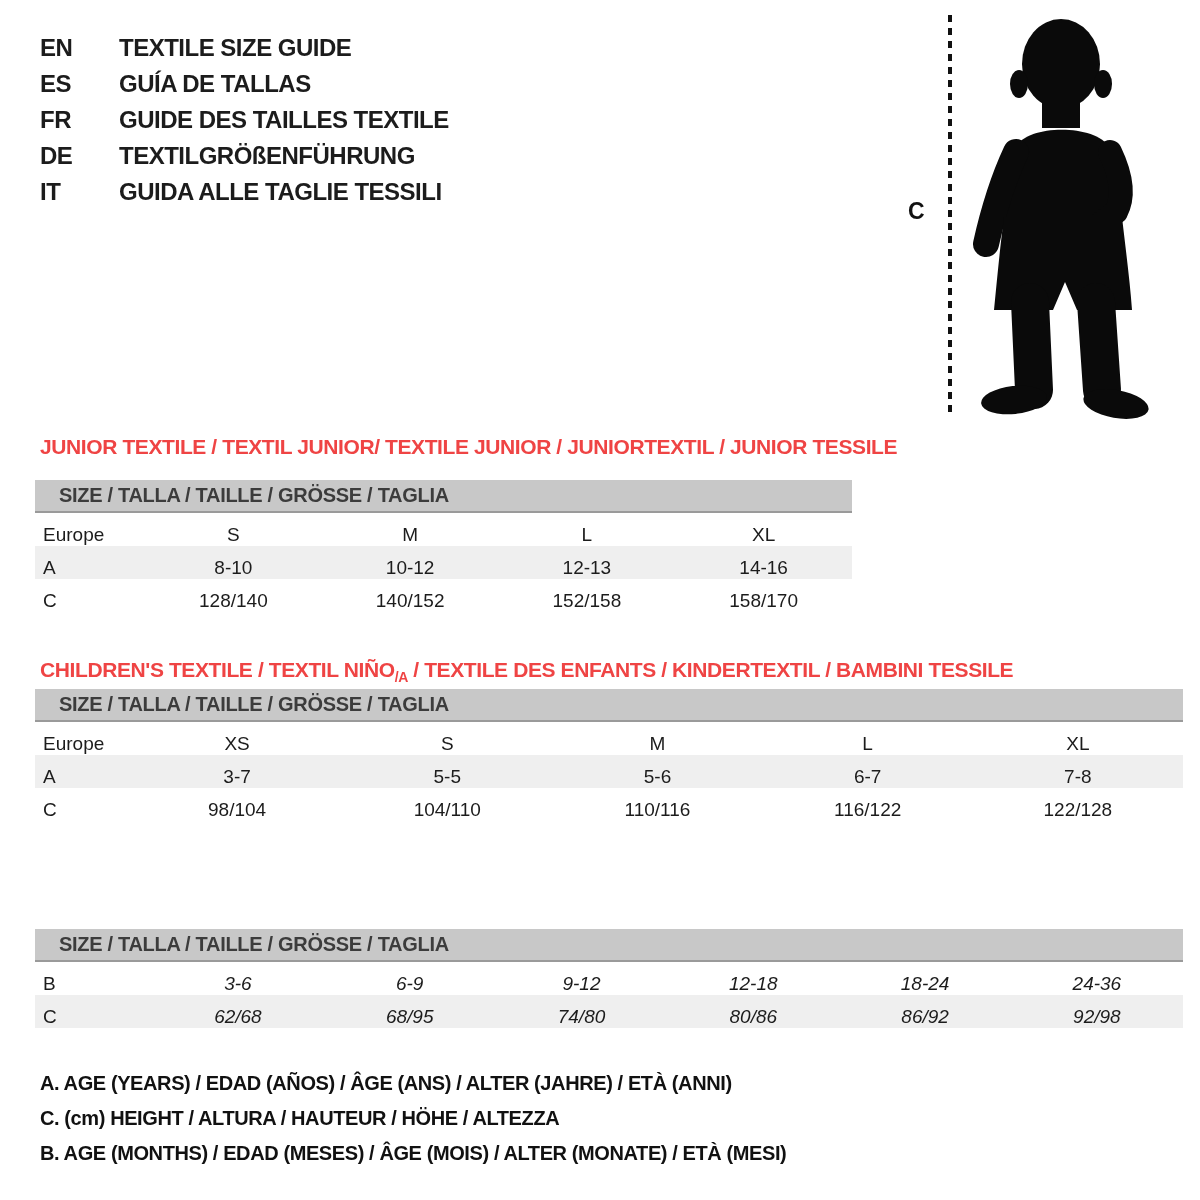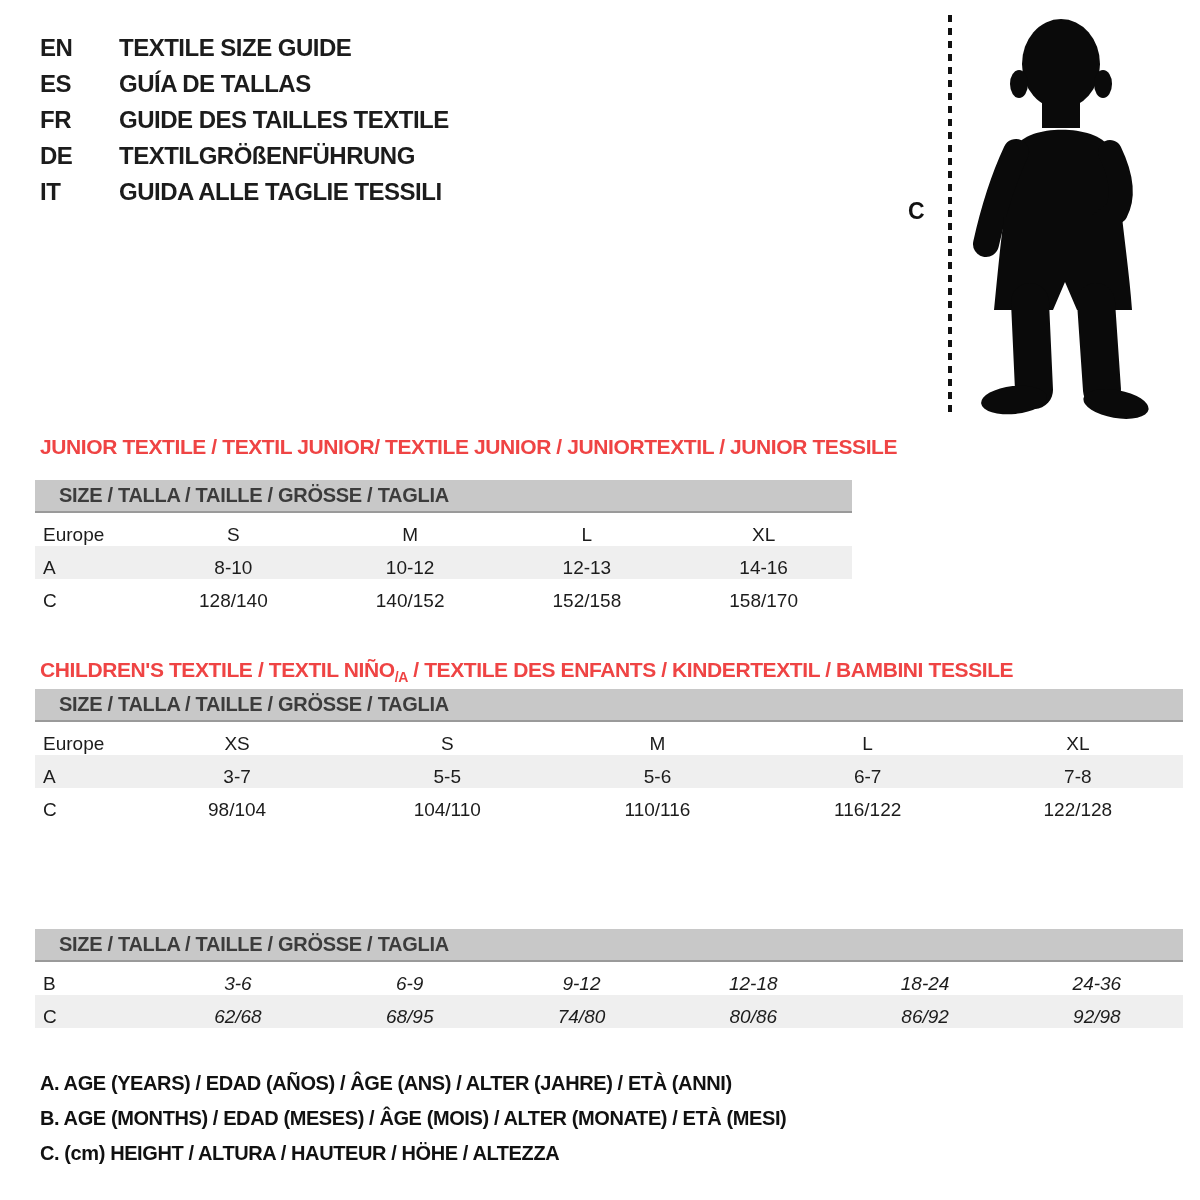--- a/index.html
+++ b/index.html
@@ -204,17 +204,17 @@
       <span class="cell">68/95</span>
       <span class="cell">74/80</span>
       <span class="cell">80/86</span>
       <span class="cell">86/92</span>
       <span class="cell">92/98</span>
     </div>
   </div>
 
   <section class="legend">
     <div class="legend-line">A. AGE (YEARS) / EDAD (AÑOS) / ÂGE (ANS) / ALTER (JAHRE) / ETÀ (ANNI)</div>
+    <div class="legend-line">C. (cm) HEIGHT / ALTURA / HAUTEUR / HÖHE / ALTEZZA</div>
     <div class="legend-line">B. AGE (MONTHS) / EDAD (MESES) / ÂGE (MOIS) / ALTER (MONATE) / ETÀ (MESI)</div>
-    <div class="legend-line">C. (cm) HEIGHT / ALTURA / HAUTEUR / HÖHE / ALTEZZA</div>
   </section>
 
 </div>
 
 </body></html>

